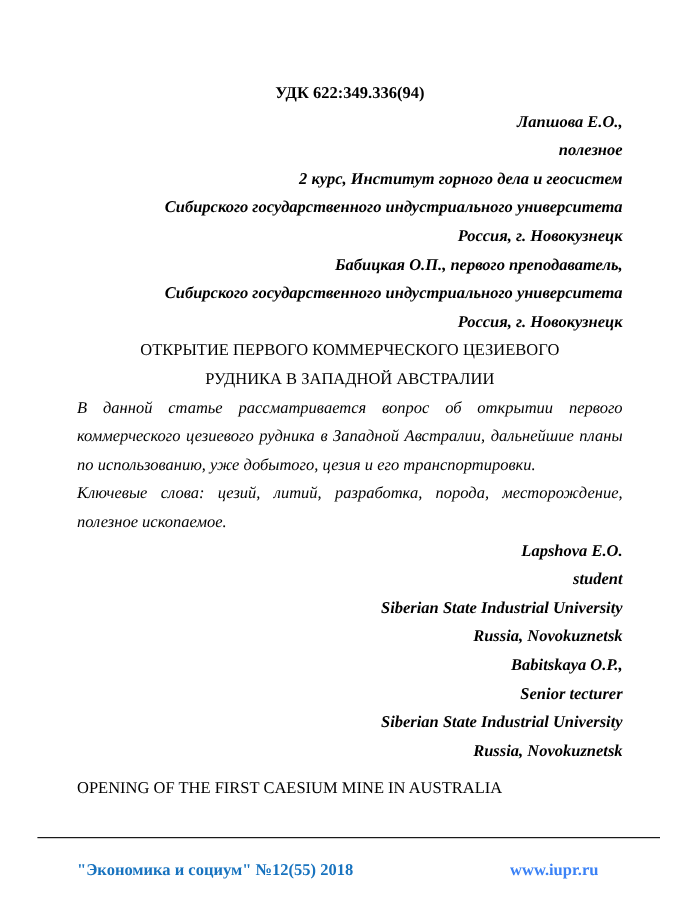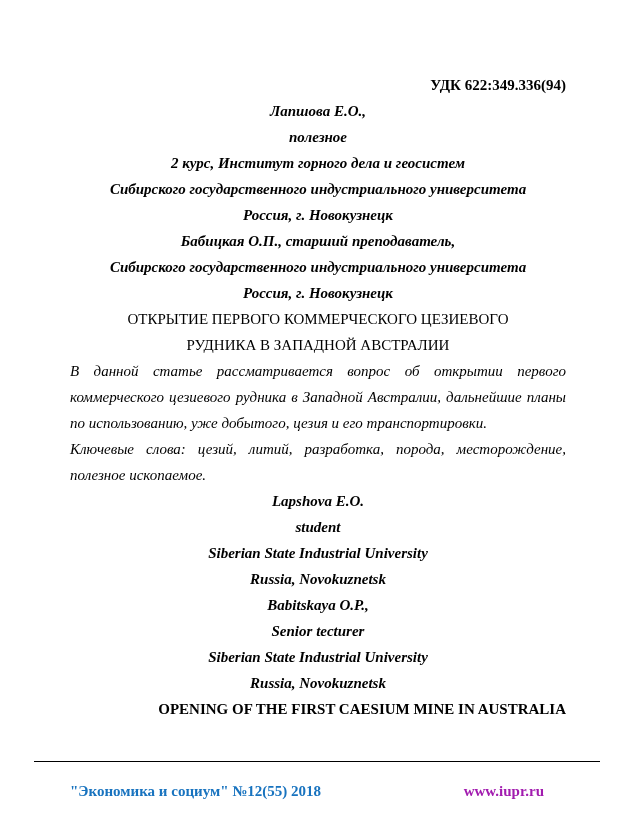--- a/index.html
+++ b/index.html
@@ -18,42 +18,43 @@
     font-size: 15px;
     line-height: 26px;
     overflow: hidden;
     box-sizing: border-box;
   }
   .content {
     padding: 72px 68px 0 70px;
   }
   .udk {
     font-weight: bold;
-    text-align: right;
+    text-align: center;
   }
   .author-line {
     font-weight: bold;
     font-style: italic;
-    text-align: center;
+    text-align: right;
   }
   .title-ru {
     font-weight: normal;
     text-align: center;
     max-width: 410px;
     margin: 0 auto;
   }
   .abstract, .keywords {
     font-style: italic;
     text-align: justify;
     text-justify: inter-word;
     font-family: Liberation Serif, serif;
   }
   .title-en {
-    font-weight: bold;
-    text-align: right;
+    font-weight: normal;
+    text-align: left;
+    margin-top: 8px;
   }
   .footer {
     position: absolute;
     left: 34px;
     right: 34px;
     bottom: 16px;
   }
   .footer-rule {
     border-top: 1.5px solid #000000;
     height: 0;
@@ -64,40 +65,40 @@
     padding-right: 56px;
     display: flex;
     justify-content: space-between;
     align-items: baseline;
     font-weight: bold;
   }
   .footer-journal {
     color: #1873bf;
   }
   .footer-site {
-    color: #a21caf;
+    color: #3b82f6;
     text-decoration: none;
     cursor: pointer;
   }
 </style>
 </head>
 <body>
 
 <div class="page">
   <div class="content">
 
     <div class="udk">УДК 622:349.336(94)</div>
 
     <div class="author-block-ru">
       <div class="author-line">Лапшова Е.О.,</div>
       <div class="author-line">полезное</div>
       <div class="author-line">2 курс, Институт горного дела и геосистем</div>
       <div class="author-line">Сибирского государственного индустриального университета</div>
       <div class="author-line">Россия, г. Новокузнецк</div>
-      <div class="author-line">Бабицкая О.П., старший преподаватель,</div>
+      <div class="author-line">Бабицкая О.П., первого преподаватель,</div>
       <div class="author-line">Сибирского государственного индустриального университета</div>
       <div class="author-line">Россия, г. Новокузнецк</div>
     </div>
 
     <div class="title-ru">ОТКРЫТИЕ ПЕРВОГО КОММЕРЧЕСКОГО ЦЕЗИЕВОГО РУДНИКА В ЗАПАДНОЙ АВСТРАЛИИ</div>
 
     <div class="abstract">В данной статье рассматривается вопрос об открытии первого коммерческого цезиевого рудника в Западной Австралии, дальнейшие планы по использованию, уже добытого, цезия и его транспортировки.</div>
 
     <div class="keywords">Ключевые слова: цезий, литий, разработка, порода, месторождение, полезное ископаемое.</div>
 

